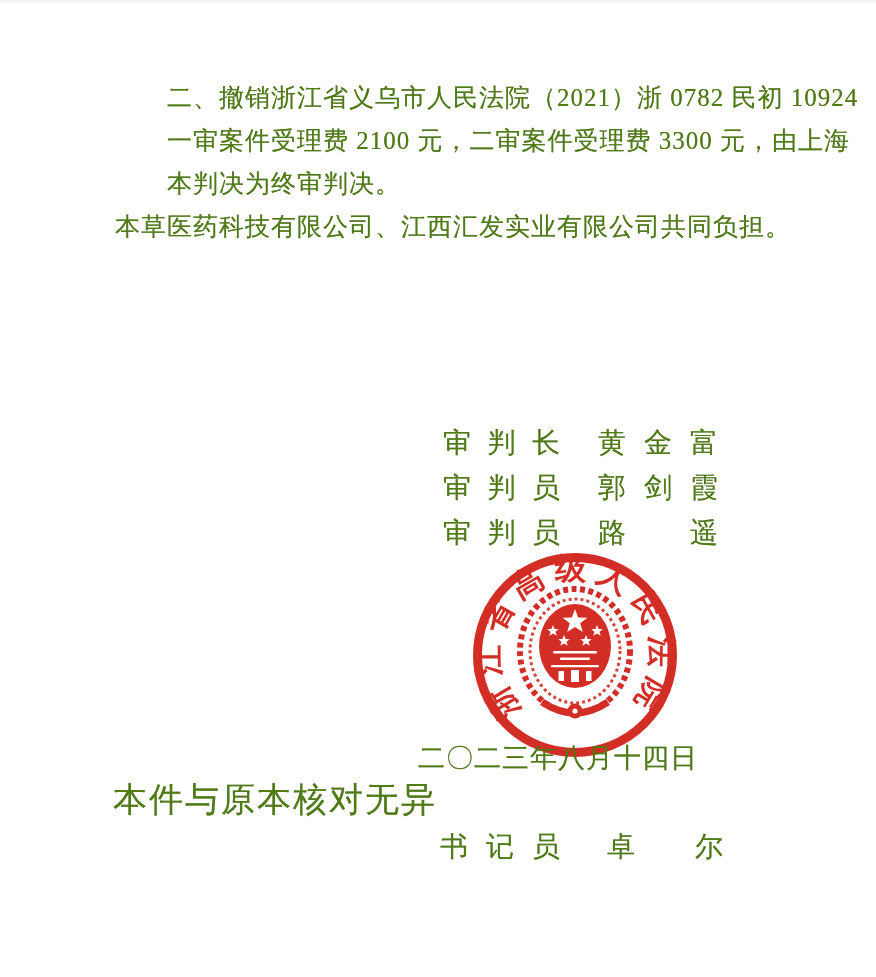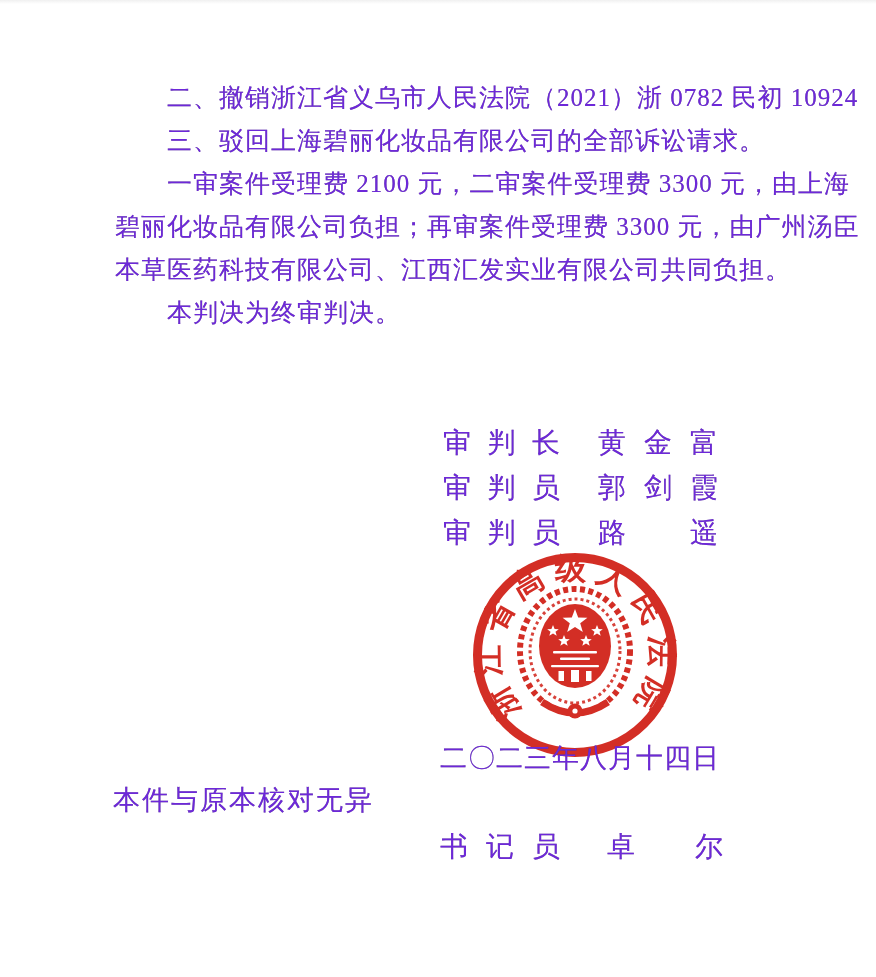--- a/index.html
+++ b/index.html
@@ -4,21 +4,21 @@
 <style>
   html, body { margin: 0; padding: 0; background: #e8e8e8; }
   .page {
     position: relative;
     width: 876px;
     height: 977px;
     margin: 0 auto;
     background: #ffffff;
     overflow: hidden;
     font-family: "Liberation Serif", "DejaVu Serif", serif;
-    color: #6d28d9;
+    color: #4d7c0f;
   }
   .scan-edge {
     position: absolute; top: 0; left: 0; right: 0; height: 4px;
     background: linear-gradient(#f0f0f0, #ffffff);
   }
   
   .body-text {
     position: absolute;
     left: 115px; top: 76px; width: 690px;
     font-size: 25px; line-height: 43px;
@@ -44,30 +44,30 @@
   .seal {
     position: absolute; left: 472px; top: 552px;
     width: 206px; height: 206px;
     mix-blend-mode: multiply; opacity: 0.96;
     pointer-events: none;
   }
   .seal svg { display: block; }
 
   
   .date-line {
-    position: absolute; left: 440px; top: 741px;
+    position: absolute; left: 418px; top: 741px;
     font-size: 27px; line-height: 34px; letter-spacing: 1px;
     text-shadow: 0 0 0.5px rgba(61,61,61,0.55);
     white-space: nowrap;
   }
 
   
   .verify-note {
     position: absolute; left: 113px; top: 782px;
-    font-size: 27px; line-height: 36px; letter-spacing: 2px;
+    font-size: 34px; line-height: 36px; letter-spacing: 2px;
     text-shadow: 0 0 0.5px rgba(61,61,61,0.55);
     white-space: nowrap;
   }
 
   
   .clerk-block {
     position: absolute; left: 440px; top: 826px;
     font-size: 28px; line-height: 42px;
     text-shadow: 0 0 0.5px rgba(61,61,61,0.55);
   }
@@ -76,25 +76,23 @@
   .clerk-name { width: 116px; }
 </style>
 </head>
 <body>
 
 <div class="page">
   <div class="scan-edge"></div>
 
   <div class="body-text">
     <div class="line indent">二、撤销浙江省义乌市人民法院（2021）浙 0782 民初 10924</div>
-    <div class="line indent">三、驳回上海碧丽化妆品有限公司的全部诉讼请求。</div>
     <div class="line indent">一审案件受理费 2100 元，二审案件受理费 3300 元，由上海</div>
-    <div class="line">碧丽化妆品有限公司负担；再审案件受理费 3300 元，由广州汤臣</div>
+    <div class="line indent">本判决为终审判决。</div>
     <div class="line">本草医药科技有限公司、江西汇发实业有限公司共同负担。</div>
-    <div class="line indent">本判决为终审判决。</div>
   </div>
 
   <div class="sign-block">
     <div class="sig-row">
       <span class="sig-role spread">
           <span>审</span>
           <span>判</span>
           <span>长</span>
         </span>
       <span class="sig-name spread">

